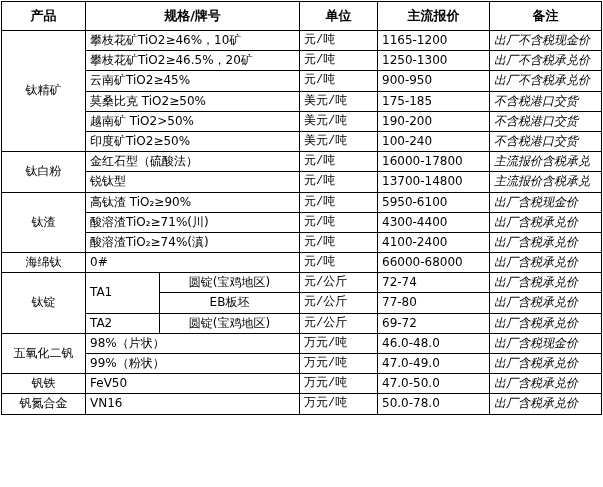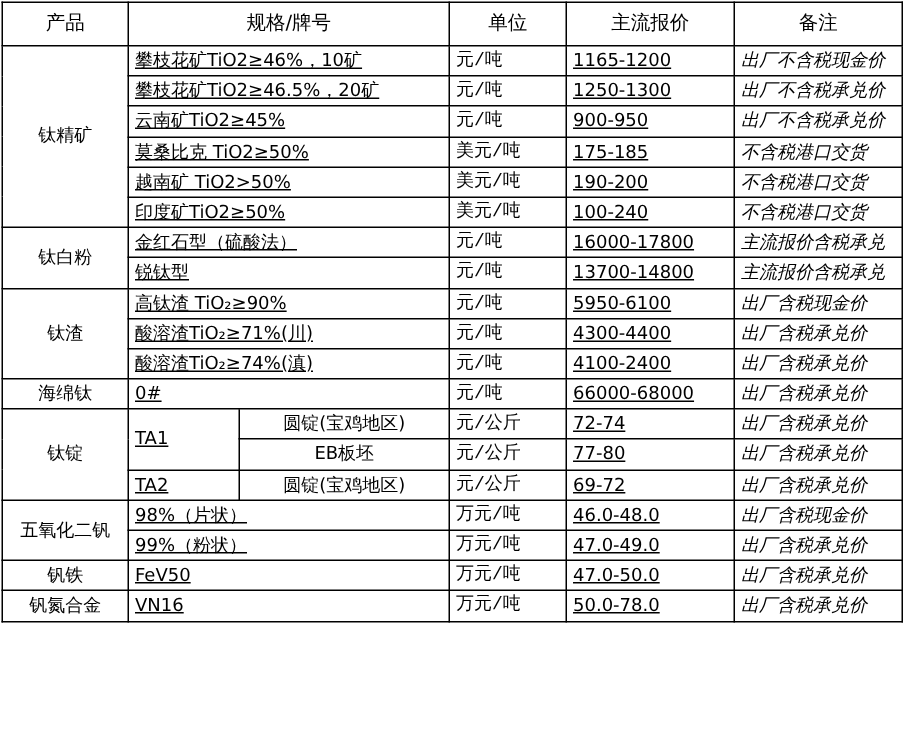--- a/index.html
+++ b/index.html
@@ -22,46 +22,44 @@
   #price-table td, #price-table th {
     border: 1px solid #000000;
     font-size: 12px;
     line-height: 1.1;
     padding: 3px 4px;
     vertical-align: middle;
     overflow: hidden;
     white-space: nowrap;
   }
   #price-table thead th {
-    font-weight: normal;
+    font-weight: bold;
     text-align: center;
     font-size: 13px;
     height: 22px;
   }
   td.cat {
     font-weight: normal;
     text-align: center;
     font-size: 13px;
   }
   td.spec {
     text-align: left;
-    text-decoration: underline;
   }
   td.spec-sub {
     text-align: center;
   }
   td.unit {
     text-align: left;
     padding-left: 5px;
     font-family: Liberation Mono, monospace;
   }
   td.price {
     text-align: left;
     padding-left: 5px;
-    text-decoration: underline;
   }
   td.note {
     text-align: left;
     font-style: italic;
   }
   
   col.c-cat   { width: 84px; }
   col.c-spec  { width: 74px; }
   col.c-spec2 { width: 140px; }
   col.c-unit  { width: 78px; }

